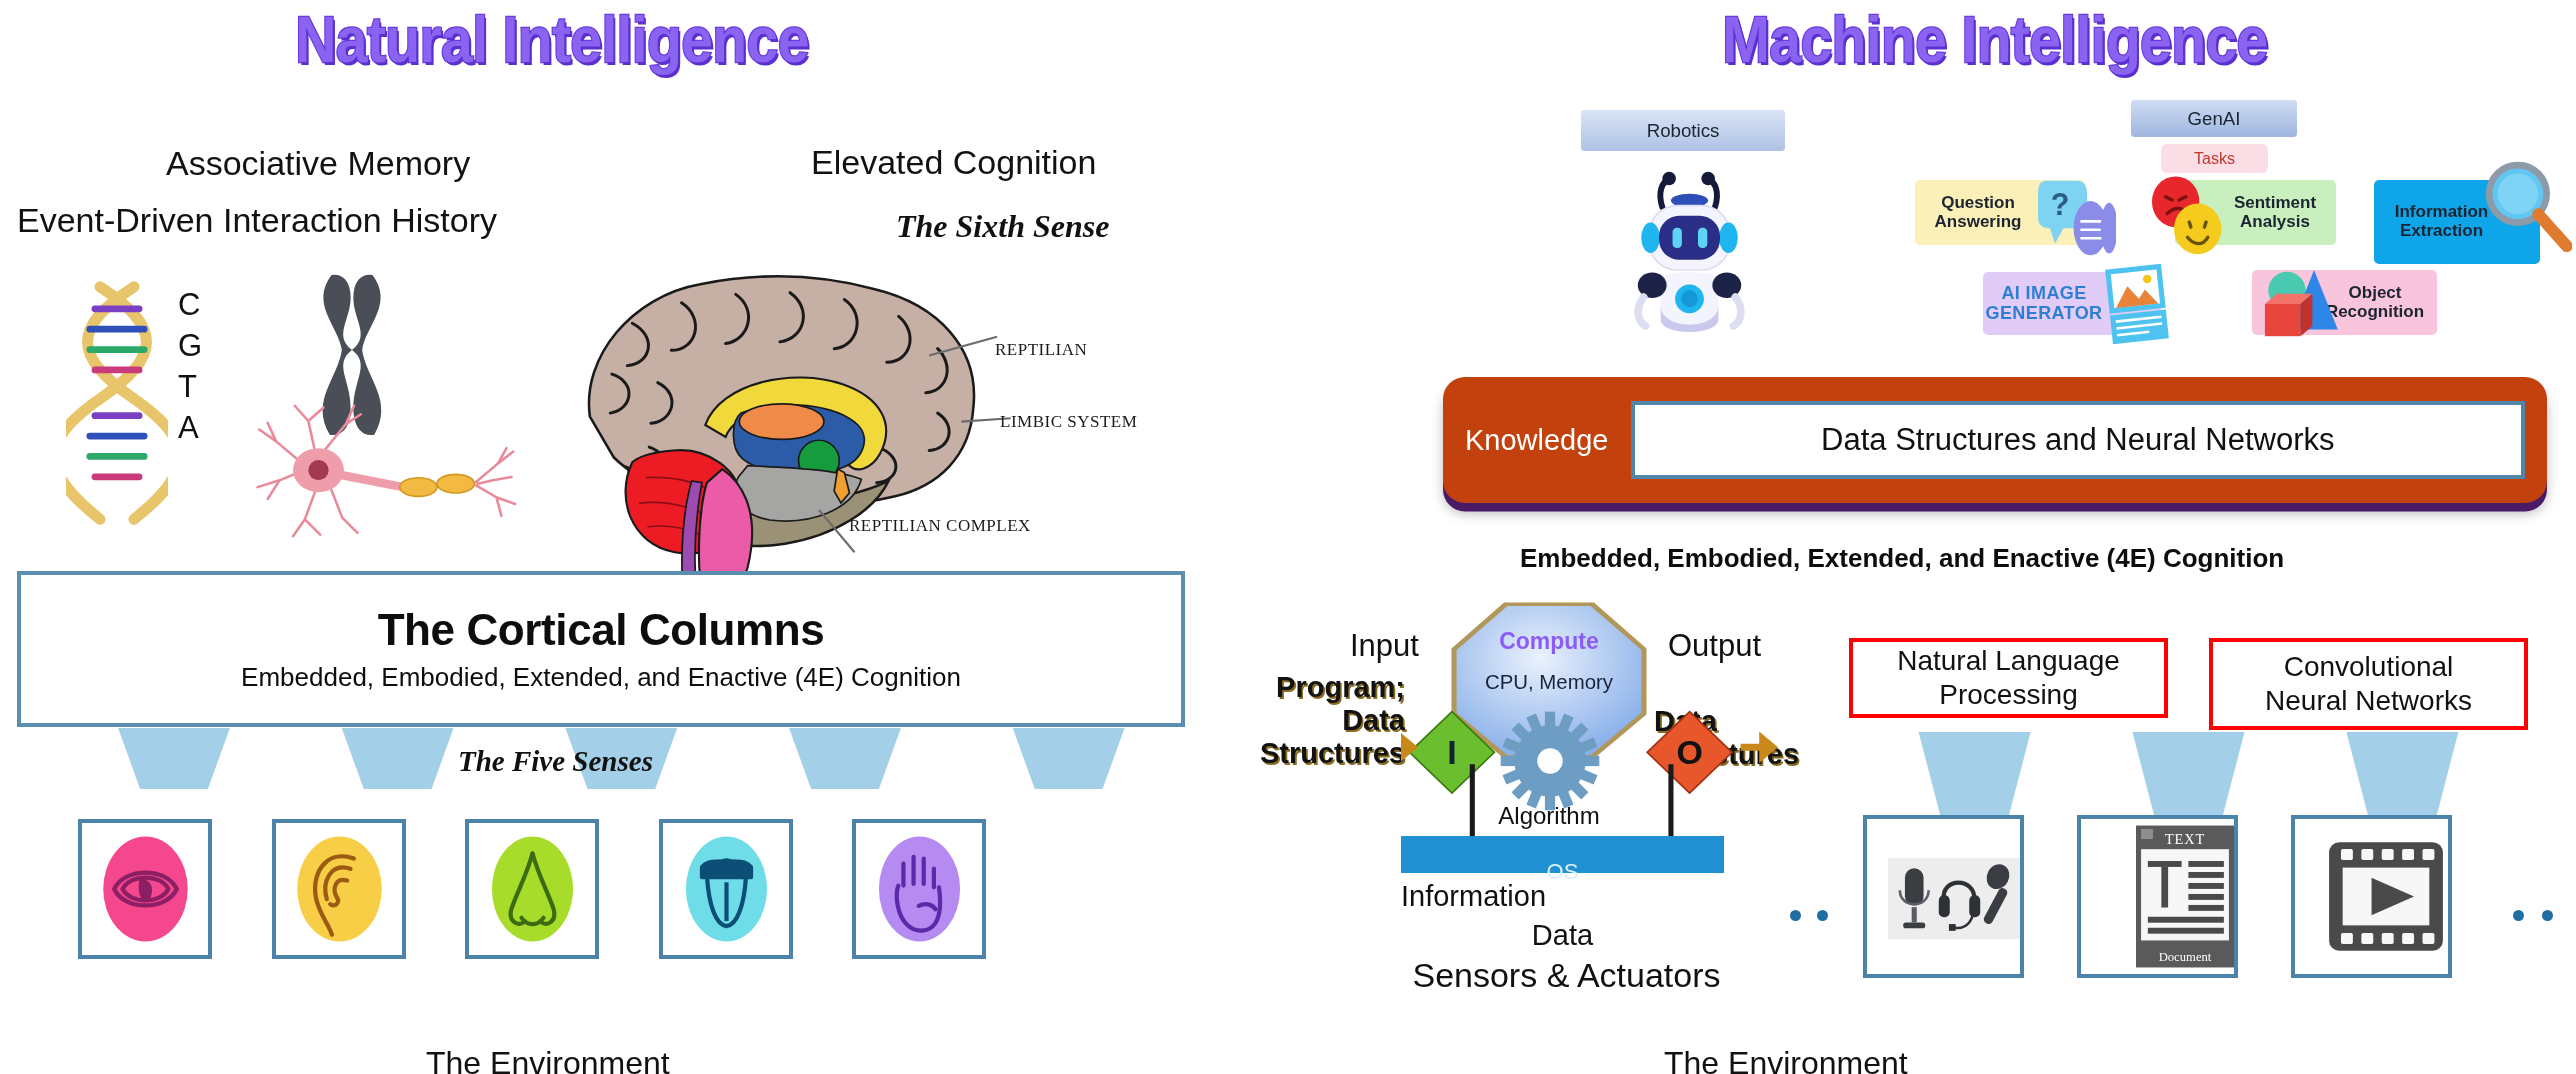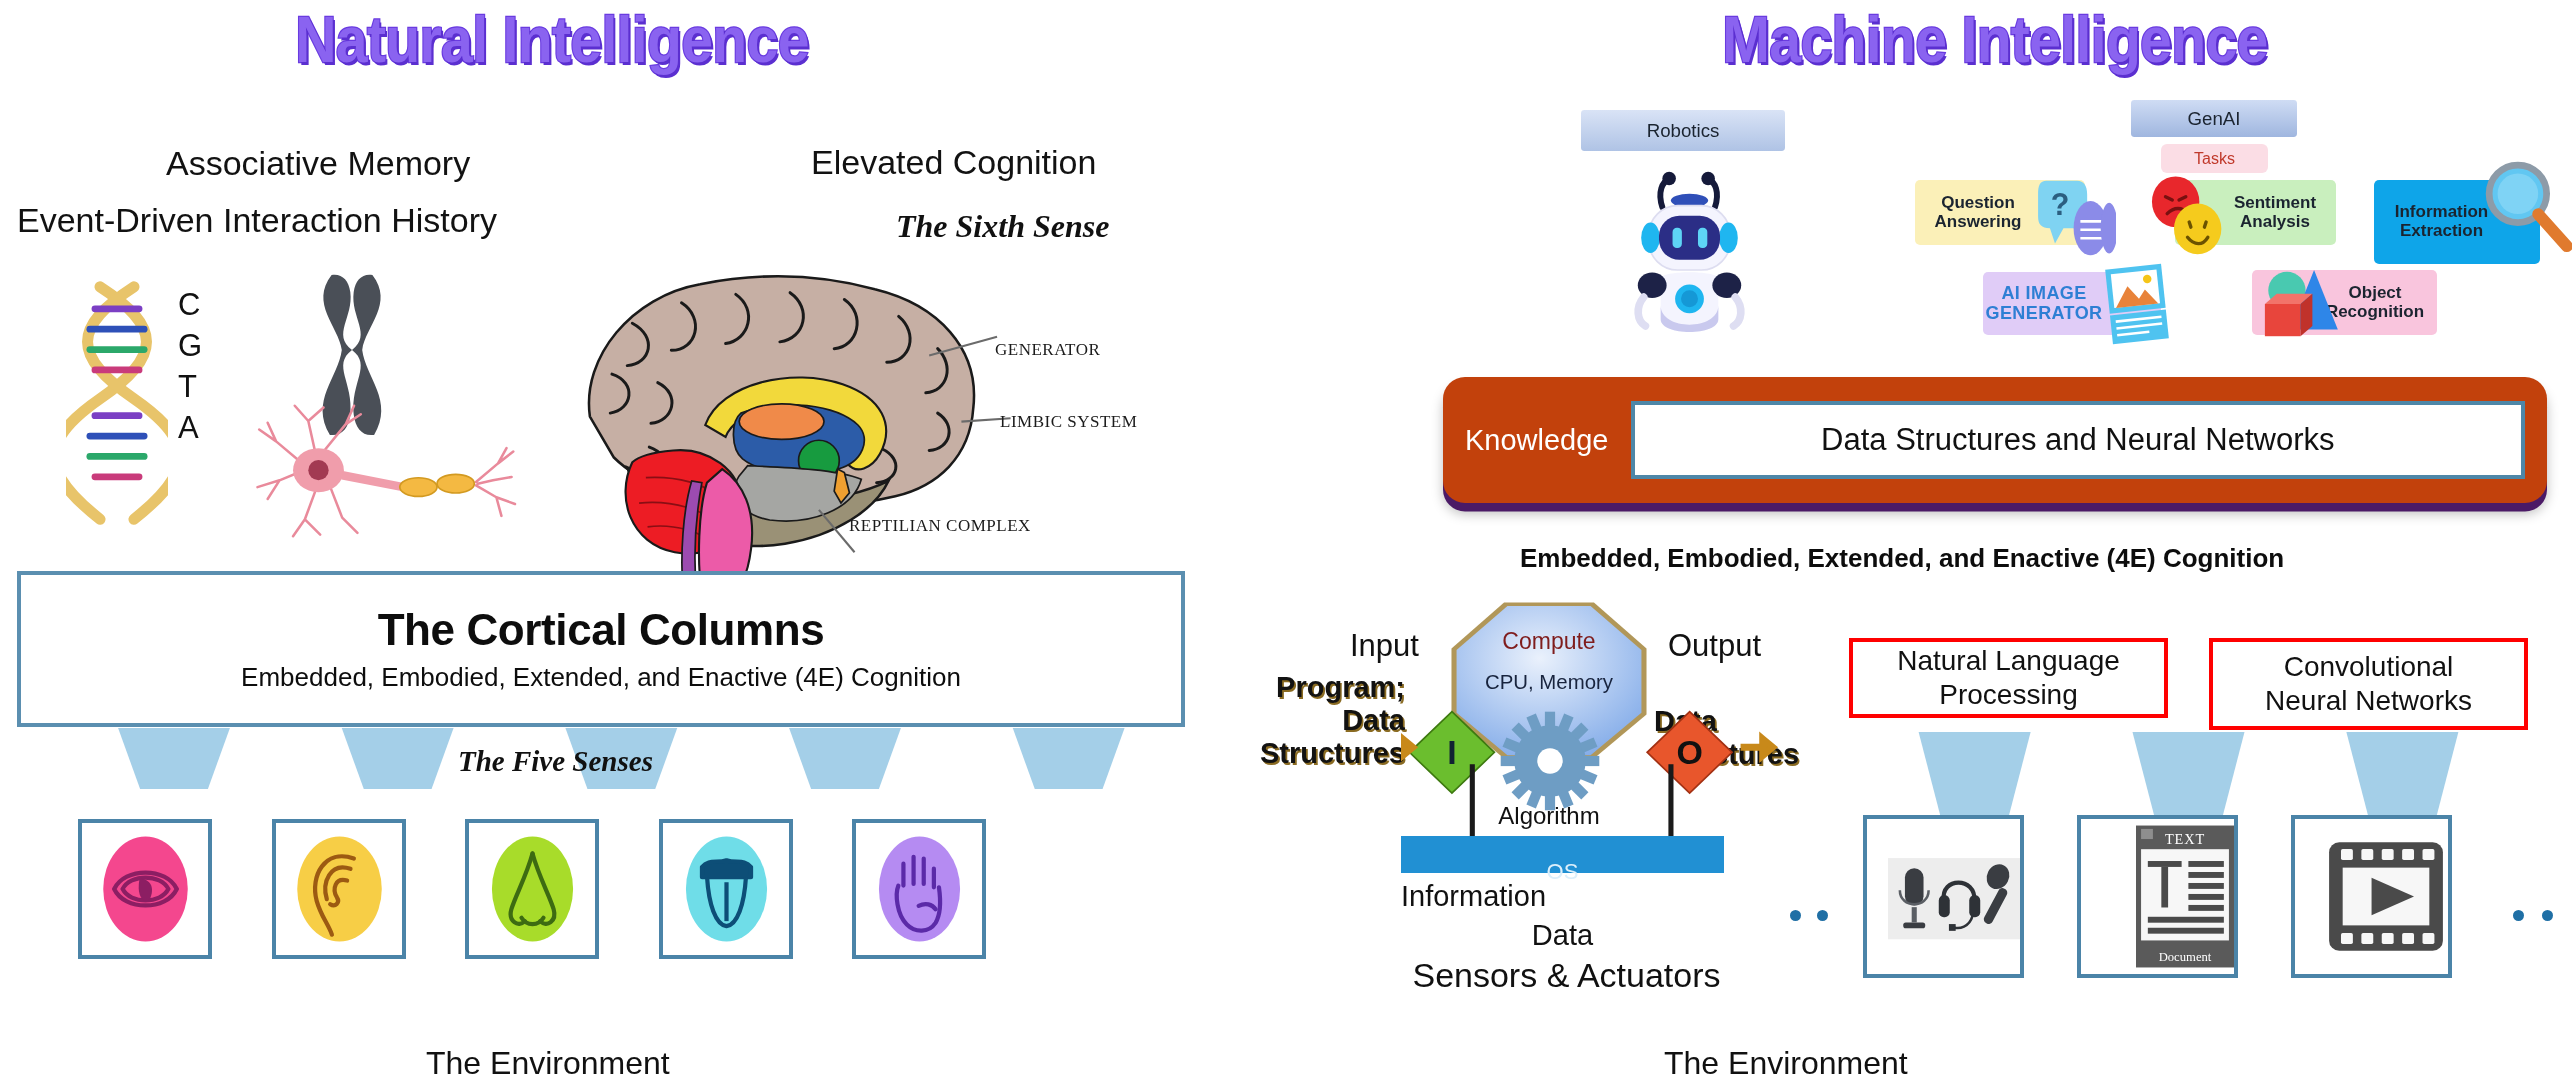--- a/index.html
+++ b/index.html
@@ -201,21 +201,21 @@
              L 192 400 C 186 360, 188 300, 198 268 Z" fill="#EC5BA8" stroke="#1a1a1a" stroke-width="2.5"></path>
     <path d="M192 268 C 184 312, 182 360, 186 400 L 170 400 C 166 352, 170 300, 180 266 Z" fill="#9C4BB0" stroke="#1a1a1a" stroke-width="2"></path>
 
     <g stroke="#6b6b6b" stroke-width="2.5" fill="none">
       <path d="M460 118 L 540 96"></path>
       <path d="M498 196 L 556 192"></path>
       <path d="M330 300 L 372 350"></path>
     </g>
   </svg>
 
-  <div class="abs serif-cap" style="left:995px; top:340px;">GENERATOR</div>
+  <div class="abs serif-cap" style="left:995px; top:340px;">REPTILIAN</div>
   <div class="abs serif-cap" style="left:1000px; top:412px;">LIMBIC  SYSTEM</div>
   <div class="abs serif-cap" style="left:849px; top:516px;">REPTILIAN COMPLEX</div>
 
   <div class="abs cc-box" style="left:17px; top:571px; width:1168px; height:156px;">
     <div class="cc-title">The Cortical Columns</div>
     <div class="cc-sub">Embedded, Embodied, Extended, and Enactive (4E) Cognition</div>
   </div>
 
   <svg class="abs" style="left:17px; top:728px;" width="1168px" height="61" viewBox="0 0 1376 72">
     <g fill="#A4CFE8">
@@ -417,21 +417,21 @@
   <svg class="abs" style="left:1443px; top:599px;" width="212" height="170" viewBox="0 0 250 200">
     <defs>
       <radialGradient id="cpuGrad" cx="45%" cy="35%" r="75%">
         <stop offset="0%" stop-color="#EAF1FC"></stop>
         <stop offset="100%" stop-color="#7FA9E8"></stop>
       </radialGradient>
     </defs>
     <polygon points="72,4 178,4 240,58 240,136 178,188 72,188 10,136 10,58" fill="#A3853C" opacity="0.85"></polygon>
     <polygon points="76,8 174,8 234,60 234,134 174,184 76,184 16,134 16,60" fill="url(#cpuGrad)"></polygon>
   </svg>
-  <div class="abs" style="left:1443px; top:628px; width:212px; text-align:center; font-size:23px; font-weight:400; color:#7f1d1d;">Compute</div>
+  <div class="abs" style="left:1443px; top:628px; width:212px; text-align:center; font-size:23px; font-weight:700; color:#8b5cf6;">Compute</div>
   <div class="abs" style="left:1443px; top:671px; width:212px; text-align:center; font-size:20.4px; color:#18243e;">CPU, Memory</div>
 
   <svg class="abs" style="left:1499px; top:710px;" width="102" height="102" viewBox="0 0 120 120">
     <g fill="#6E9DC4">
       <circle cx="60" cy="60" r="42"></circle>
       <g>
         <rect x="54" y="2" width="12" height="18"></rect>
           <rect x="54" y="100" width="12" height="18"></rect>
         <rect x="2" y="54" width="18" height="12"></rect>
           <rect x="100" y="54" width="18" height="12"></rect>

